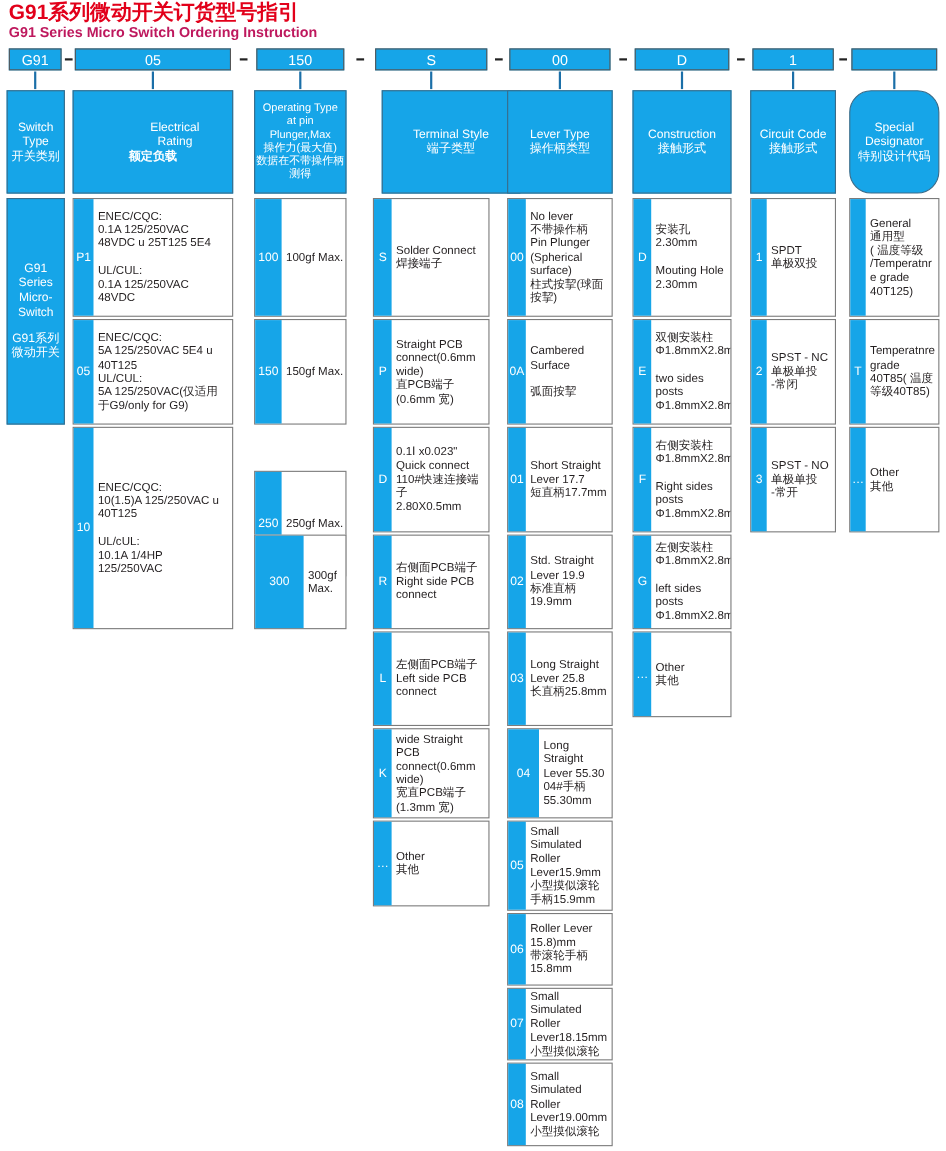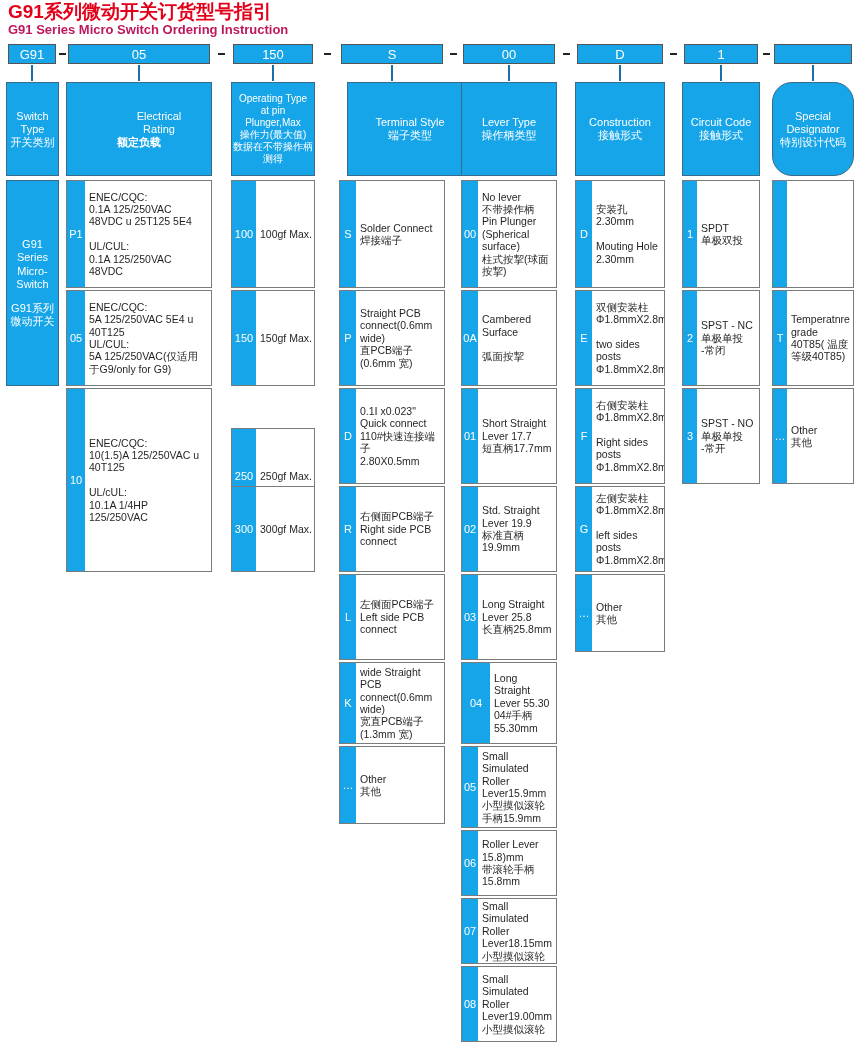--- a/index.html
+++ b/index.html
@@ -153,21 +153,21 @@
       </div>
       <div class="opt" style="left: 231px; width: 84px; top: 290px; height: 96px;">
         <div class="code" style="width: 24px;">150</div>
         <div class="desc">150gf Max.</div>
       </div>
       <div class="opt" style="left: 231px; width: 84px; top: 388px; height: 96px; margin-top: 40px;">
         <div class="code" style="width: 24px;">250</div>
         <div class="desc">250gf Max.</div>
       </div>
       <div class="opt" style="left: 231px; width: 84px; top: 486px; height: 86px;">
-        <div class="code" style="width: 24px;">300</div>
+        <div class="code" style="width: 44px;">300</div>
         <div class="desc">300gf Max.</div>
       </div>
       <div class="codebox" style="left: 341px; width: 102px;">S</div>
       <div class="dash" style="left: 449.5px;"></div>
       <div class="stem" style="left: 391px;"></div>
       <div class="cat" style="left: 347px; width: 126px; height: 94px;">
         <div style="white-space: pre-line;">Terminal Style</div>
         <div style="white-space: pre-line;">端子类型</div>
       </div>
       <div class="opt" style="left: 339px; width: 106px; top: 180px; height: 108px;">
@@ -370,20 +370,26 @@
       </div>
       <div class="codebox" style="left: 774px; width: 78px;"></div>
       <div class="stem" style="left: 812px;"></div>
       <div class="cat" style="left: 772px; width: 82px; height: 94px; border-radius: 20px;">
         <div style="white-space: pre-line;">Special
 Designator</div>
         <div style="white-space: pre-line;">特别设计代码</div>
       </div>
       <div class="opt" style="left: 772px; width: 82px; top: 180px; height: 108px;">
         <div class="code" style="width: 14px;"></div>
+        <div class="desc">General
+通用型
+( 温度等级
+/Temperatnr
+e grade
+40T125)</div>
       </div>
       <div class="opt" style="left: 772px; width: 82px; top: 290px; height: 96px;">
         <div class="code" style="width: 14px;">T</div>
         <div class="desc">Temperatnre
 grade
 40T85( 温度
 等级40T85)</div>
       </div>
       <div class="opt" style="left: 772px; width: 82px; top: 388px; height: 96px;">
         <div class="code" style="width: 14px;">…</div>

